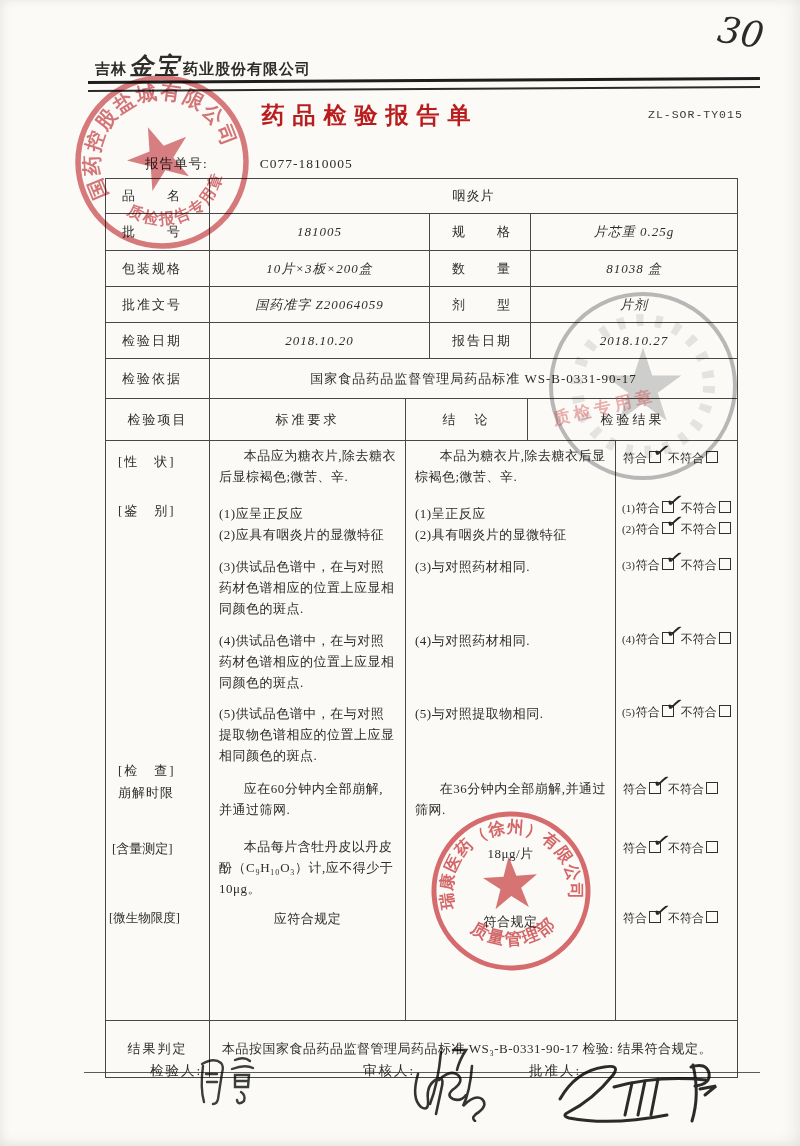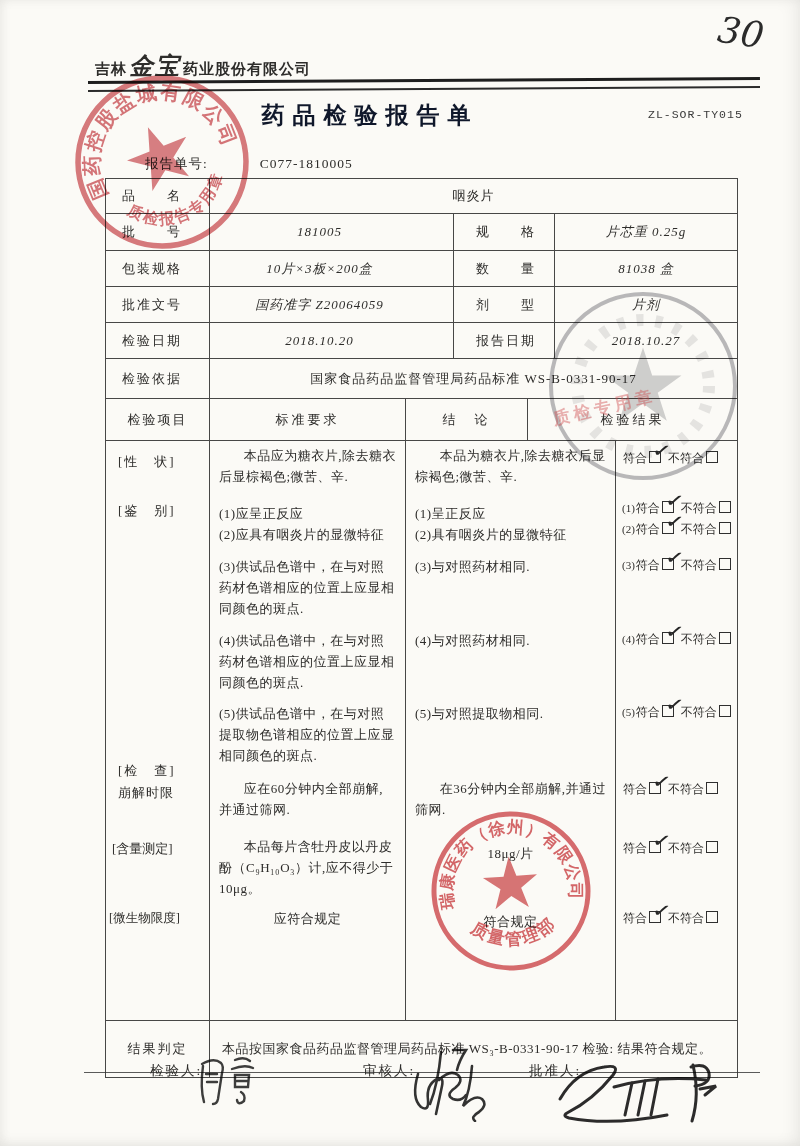--- a/index.html
+++ b/index.html
@@ -15,32 +15,32 @@
     color:var(--ink);
     overflow:hidden;
     box-shadow:inset -8px 0 14px rgba(0,0,0,.045), inset 0 -6px 12px rgba(0,0,0,.03), inset 4px 0 10px rgba(0,0,0,.04);
   }
   
   .company{position:absolute;left:95px;top:50px;font-size:15px;font-weight:bold;letter-spacing:1px;white-space:nowrap;}
   .company .logo{font-size:24px;font-style:italic;letter-spacing:2px;margin:0 2px;}
   .header-rule{position:absolute;left:88px;top:79px;width:672px;height:6px;
     border-top:3px solid #1e1e1e;border-bottom:2px solid #2b2b2b;transform:rotate(-.35deg);}
   .page-no{position:absolute;left:718px;top:12px;font-size:36px;font-style:italic;transform:rotate(9deg);color:#2b2b2b;font-family:"DejaVu Serif",serif;}
-  .doc-title{position:absolute;left:0;right:60px;top:100px;text-align:center;font-size:23px;font-weight:bold;letter-spacing:8px;color:#0f172a;}
+  .doc-title{position:absolute;left:0;right:60px;top:100px;text-align:center;font-size:23px;font-weight:bold;letter-spacing:8px;color:#b91c1c;}
   .doc-code{position:absolute;left:648px;top:108px;font-size:11.5px;letter-spacing:1px;color:#3a3a3a;font-family:"Liberation Mono","DejaVu Sans Mono",monospace;}
   .report-no{position:absolute;left:97px;top:155px;font-size:13.5px;letter-spacing:1px;}
   .report-no span{margin-right:4px;padding-left:48px;}
   
   .rtable{position:absolute;left:105px;top:178px;width:631px;border:1.5px solid var(--ln);}
   .trow{display:flex;border-bottom:1.5px solid var(--ln);align-items:stretch;}
   .trow:last-child{border-bottom:none;}
   .cell{display:flex;align-items:center;font-size:13px;line-height:1.35;box-sizing:border-box;}
   .cell + .cell{border-left:1.5px solid var(--ln);}
   .lab{padding-left:16px;letter-spacing:2px;}
-  .ctrlab{justify-content:center;padding-left:4px;letter-spacing:2px;margin-left:24px;}
+  .ctrlab{justify-content:center;padding-left:4px;letter-spacing:2px;}
   .val{justify-content:center;text-align:center;letter-spacing:1px;font-style:italic;}
   .c1{width:103px;flex:none;}
   .c2{width:220px;flex:none;}
   .c3{width:101px;flex:none;}
   .c4{flex:1;}
   .cspan{flex:1;justify-content:center;text-align:center;letter-spacing:1px;}
   
   .h1{width:103px;flex:none;justify-content:center;letter-spacing:2px;}
   .h2{width:196px;flex:none;justify-content:center;letter-spacing:3px;}
   .h3{width:210px;flex:none;justify-content:center;letter-spacing:3px;}

